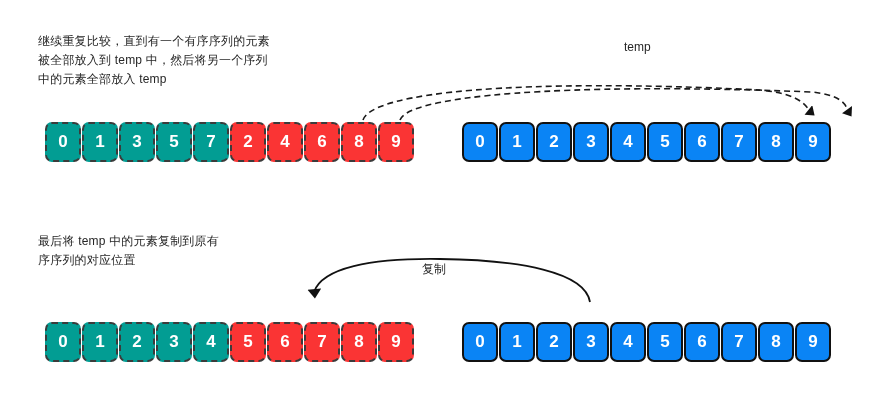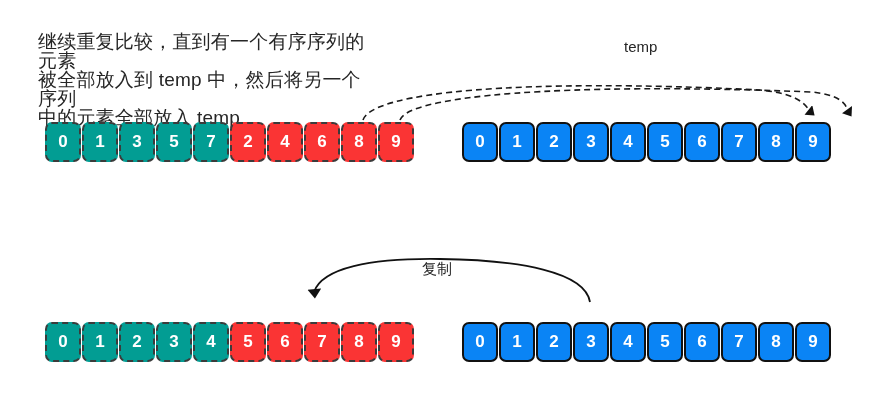--- a/index.html
+++ b/index.html
@@ -19,32 +19,32 @@
   #canvas {
     position: absolute;
     left: 0; top: 0;
     width: 880px;
     height: 411px;
   }
 
   
   .note {
     position: absolute;
-    font-size: 19px;
+    font-size: 12px;
     line-height: 19px;
     color: #262626;
     white-space: pre-line;
     letter-spacing: 0.2px;
   }
   #note-top { left: 38px; top: 32px; width: 330px; }
   #note-bottom { left: 38px; top: 232px; width: 330px; }
 
   .plain-label {
     position: absolute;
-    font-size: 15px;
+    font-size: 12px;
     line-height: 18px;
     color: #262626;
   }
   #temp-label { left: 624px; top: 38px; }
   #copy-label { left: 422px; top: 260px; }
 
   
   .array {
     position: absolute;
     display: flex;
@@ -119,20 +119,22 @@
       <div class="cell blue solid">2</div>
       <div class="cell blue solid">3</div>
       <div class="cell blue solid">4</div>
       <div class="cell blue solid">5</div>
       <div class="cell blue solid">6</div>
       <div class="cell blue solid">7</div>
       <div class="cell blue solid">8</div>
       <div class="cell blue solid">9</div>
     </div>
 
+  <div class="note" id="note-bottom">最后将 temp 中的元素复制到原有
+序序列的对应位置</div>
 
   <div class="plain-label" id="copy-label">复制</div>
 
   <div class="array" id="row-bottom-left">
       <div class="cell teal dashed">0</div>
       <div class="cell teal dashed">1</div>
       <div class="cell teal dashed">2</div>
       <div class="cell teal dashed">3</div>
       <div class="cell teal dashed">4</div>
       <div class="cell red dashed">5</div>

